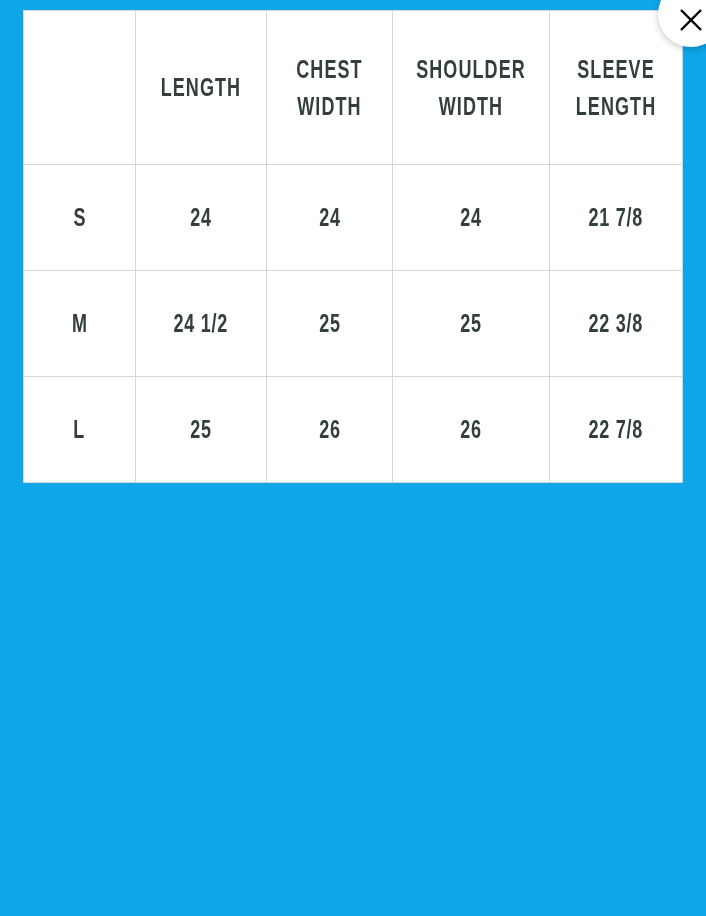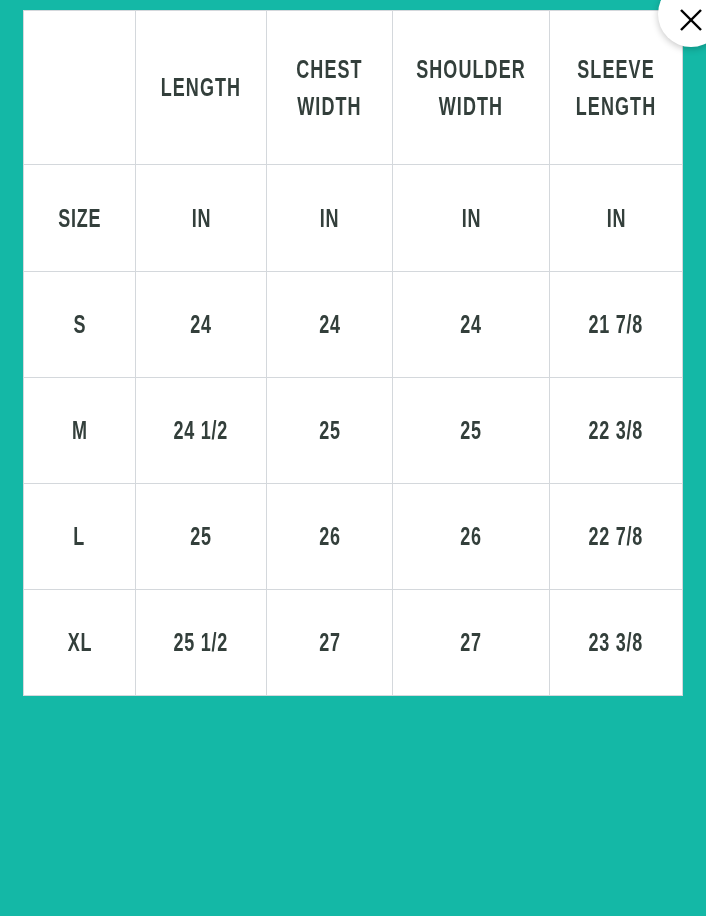--- a/index.html
+++ b/index.html
@@ -15,21 +15,21 @@
     font-family: "Liberation Sans", sans-serif;
   }
 
   
   #size-chart-panel {
     position: absolute;
     left: 0;
     top: 0;
     width: 706px;
     height: 916px;
-    background: #14b8a6;
+    background: #0ea5e9;
   }
 
   table.size-table {
     position: absolute;
     left: 23px;
     top: 10px;
     width: 660px;
     border-collapse: collapse;
     table-layout: fixed;
     background: #ffffff;
@@ -139,37 +139,20 @@
           <span class="cond stack-line">WIDTH</span>
         </th>
         <th>
           <span class="cond stack-line">SLEEVE</span>
           <span class="cond stack-line">LENGTH</span>
         </th>
       </tr>
     </thead>
 
     <tbody>
-      <tr class="unit-row">
-        <td>
-          <span class="cond">SIZE</span>
-        </td>
-        <td>
-          <span class="cond">IN</span>
-        </td>
-        <td>
-          <span class="cond">IN</span>
-        </td>
-        <td>
-          <span class="cond">IN</span>
-        </td>
-        <td>
-          <span class="cond">IN</span>
-        </td>
-      </tr>
 
 
       <tr class="data-row">
         <td><span class="cond">S</span></td>
         <td><span class="cond">24</span></td>
         <td><span class="cond">24</span></td>
         <td><span class="cond">24</span></td>
         <td><span class="cond">21 7/8</span></td>
       </tr>
 
@@ -182,27 +165,20 @@
       </tr>
 
       <tr class="data-row">
         <td><span class="cond">L</span></td>
         <td><span class="cond">25</span></td>
         <td><span class="cond">26</span></td>
         <td><span class="cond">26</span></td>
         <td><span class="cond">22 7/8</span></td>
       </tr>
 
-      <tr class="data-row">
-        <td><span class="cond">XL</span></td>
-        <td><span class="cond">25 1/2</span></td>
-        <td><span class="cond">27</span></td>
-        <td><span class="cond">27</span></td>
-        <td><span class="cond">23 3/8</span></td>
-      </tr>
 
     </tbody>
   </table>
 
   <button id="close-button" aria-label="Close">
     <span class="x-glyph">
       <svg width="26" height="26" viewBox="0 0 26 26" aria-hidden="true">
         <line x1="3" y1="3" x2="23" y2="23" stroke="#000000" stroke-width="2.4" stroke-linecap="butt"></line>
         <line x1="23" y1="3" x2="3" y2="23" stroke="#000000" stroke-width="2.4" stroke-linecap="butt"></line>
       </svg>

